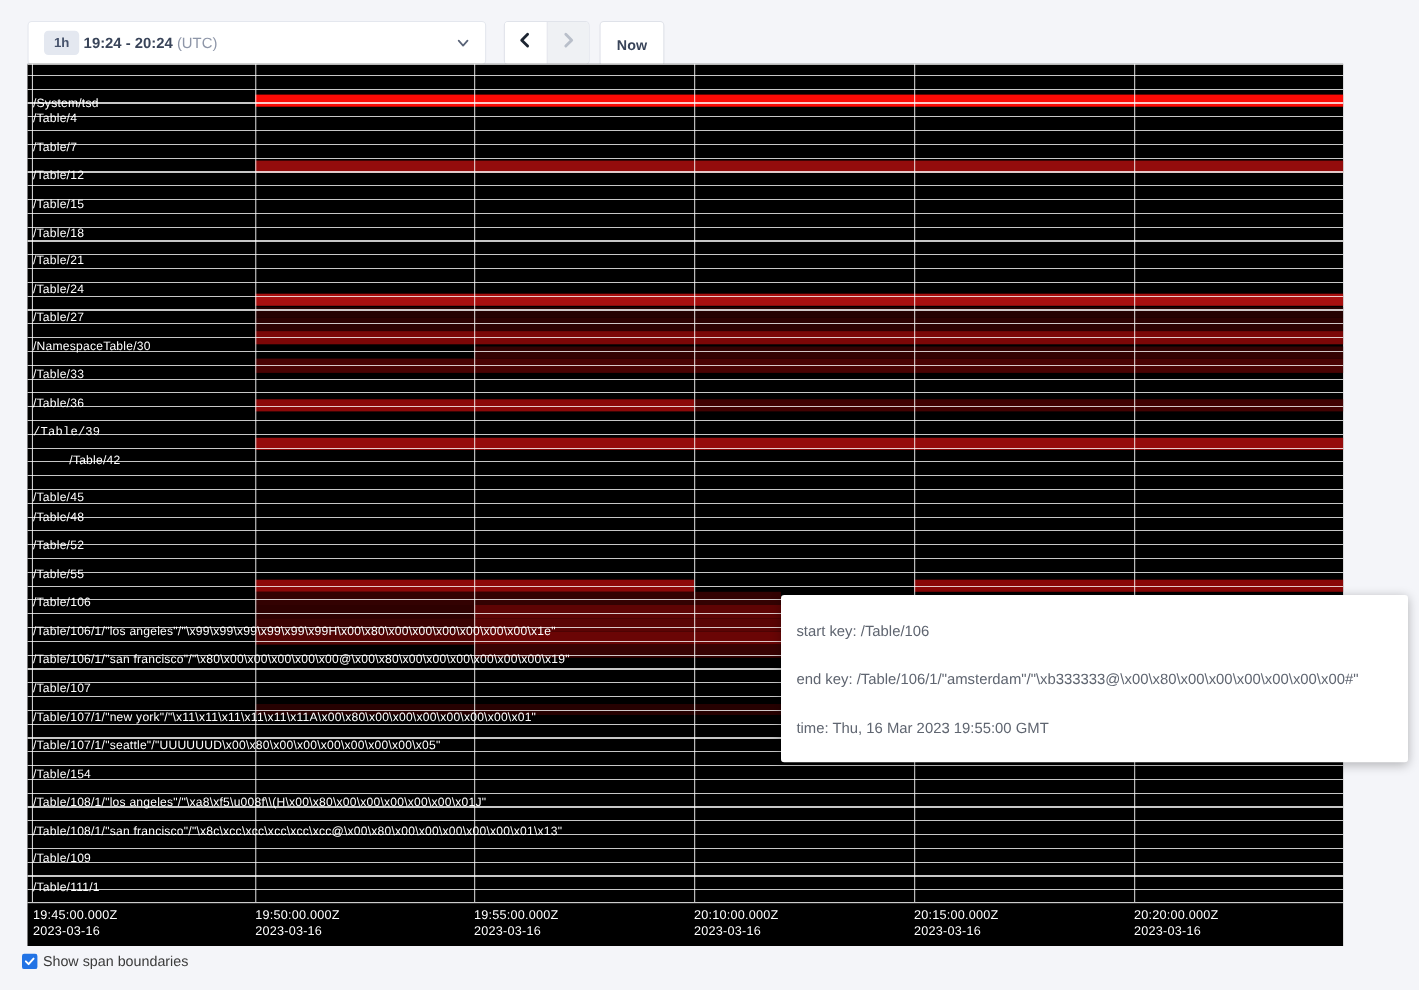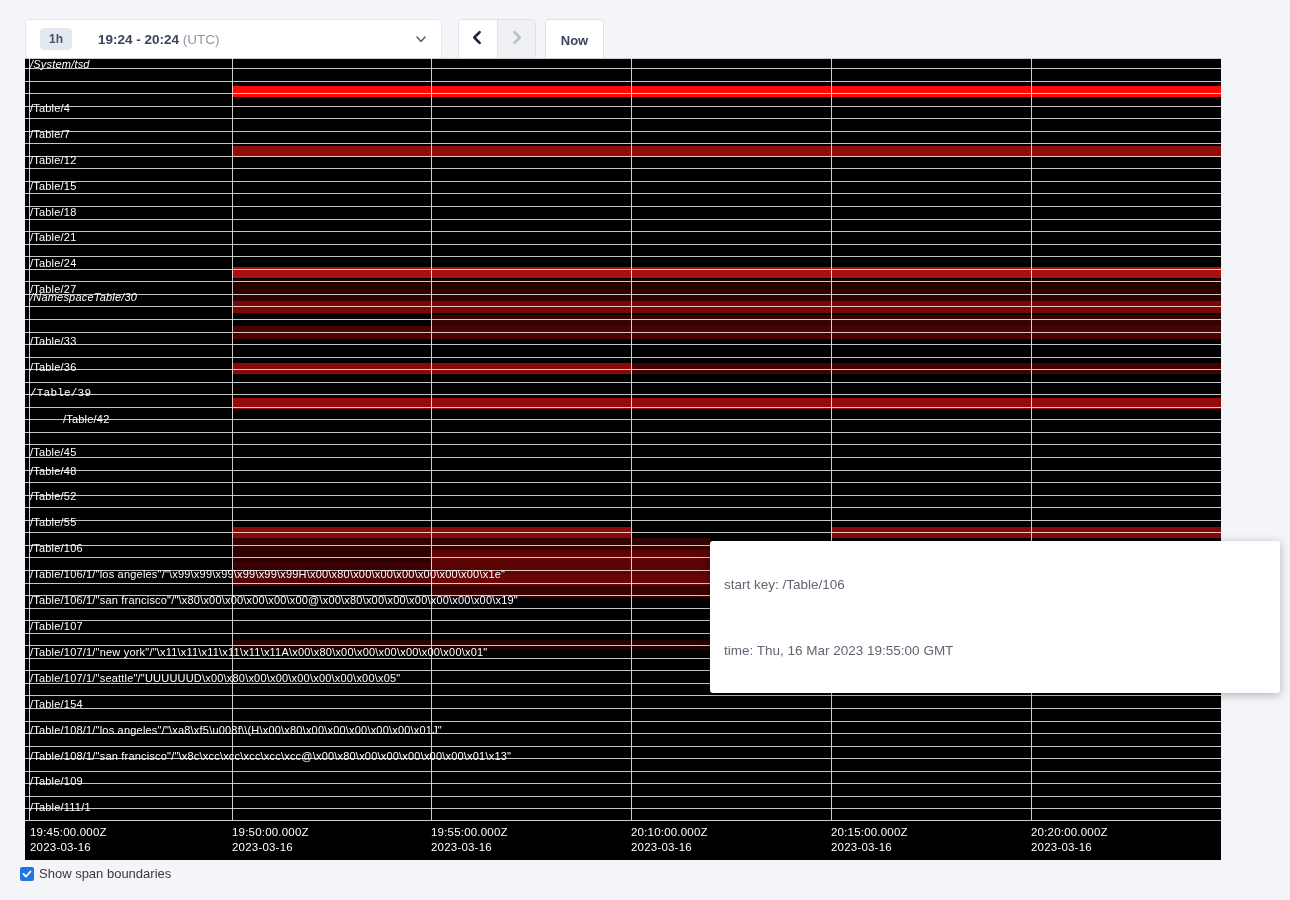--- a/index.html
+++ b/index.html
@@ -5,21 +5,21 @@
   html,body{margin:0;padding:0;}
   body{
     width:1290px;height:900px;position:relative;overflow:hidden;
     background:#f4f5f9;
     font-family:"Liberation Sans",sans-serif;
   }
   
   .time-select{
     position:absolute;left:25px;top:19px;width:417px;height:40px;
     background:#fff;border:1px solid #e4e7ee;border-radius:4px;
-    display:flex;align-items:center;gap:26px;padding:0 14px;box-sizing:border-box;
+    display:flex;align-items:center;gap:4px;padding:0 14px;box-sizing:border-box;
     cursor:pointer;
   }
   .duration-badge{
     background:#e4e8f0;color:#46526b;font-weight:700;font-size:12px;
     padding:5px 9px;border-radius:4px;line-height:1;
   }
   .range-text{font-weight:700;font-size:13.5px;color:#394459;white-space:nowrap;}
   .tz-text{font-weight:400;color:#8e96a8;}
   .select-chevron{margin-left:auto;color:#5a6478;display:flex;}
   .nav-group{
@@ -137,30 +137,30 @@
     <div class="band" style="top: 516px; height: 12px; left: 207px; width: 199px; background: rgb(82, 4, 4);"></div>
     <div class="band" style="top: 516px; height: 12px; left: 406px; width: 279px; background: rgb(106, 5, 5);"></div>
     <div class="band" style="top: 528px; height: 12px; left: 406px; width: 279px; background: rgb(56, 2, 2);"></div>
     <div class="band" style="top: 582px; height: 10px; left: 207px; width: 478px; background: rgb(38, 1, 1);"></div>
     <div class="vline" style="left: 4px;"></div>
     <div class="vline" style="left: 207px;"></div>
     <div class="vline" style="left: 406px;"></div>
     <div class="vline" style="left: 606px;"></div>
     <div class="vline" style="left: 806px;"></div>
     <div class="vline" style="left: 1006px;"></div>
-    <div class="row-label" style="top: 6px; font-style: italic;">/System/tsd</div>
+    <div class="row-label" style="top: 36px;">/System/tsd</div>
     <div class="row-label" style="top: 50px;">/Table/4</div>
     <div class="row-label" style="top: 76px;">/Table/7</div>
     <div class="row-label" style="top: 102px; text-align: right;">/Table/12</div>
     <div class="row-label" style="top: 128px;">/Table/15</div>
     <div class="row-label" style="top: 154px;">/Table/18</div>
     <div class="row-label" style="top: 179px;">/Table/21</div>
     <div class="row-label" style="top: 205px;">/Table/24</div>
     <div class="row-label" style="top: 231px;">/Table/27</div>
-    <div class="row-label" style="top: 239px; font-style: italic;">/NamespaceTable/30</div>
+    <div class="row-label" style="top: 257px;">/NamespaceTable/30</div>
     <div class="row-label" style="top: 283px;">/Table/33</div>
     <div class="row-label" style="top: 309px;">/Table/36</div>
     <div class="row-label" style="top: 335px; font-family: Liberation Mono, monospace;">/Table/39</div>
     <div class="row-label" style="top: 361px; margin-left: 33px;">/Table/42</div>
     <div class="row-label" style="top: 394px;">/Table/45</div>
     <div class="row-label" style="top: 413px;">/Table/48</div>
     <div class="row-label" style="top: 438px;">/Table/52</div>
     <div class="row-label" style="top: 464px;">/Table/55</div>
     <div class="row-label" style="top: 490px;">/Table/106</div>
     <div class="row-label" style="top: 516px;">/Table/106/1/"los angeles"/"\x99\x99\x99\x99\x99\x99H\x00\x80\x00\x00\x00\x00\x00\x00\x1e"</div>
@@ -194,20 +194,21 @@
       <div>2023-03-16</div>
     </div>
     <div class="x-tick" style="left: 1006px;">
       <div>20:20:00.000Z</div>
       <div>2023-03-16</div>
     </div>
   </div>
 
 <div class="kv-tooltip">
   <div>start key: /Table/106</div>
+  <div>end key: /Table/106/1/"amsterdam"/"\xb333333@\x00\x80\x00\x00\x00\x00\x00\x00#"</div>
   <div>time: Thu, 16 Mar 2023 19:55:00 GMT</div>
 </div>
 
 <div class="footer-check">
   <span class="checkbox">
     <svg width="10" height="10" viewBox="0 0 10 10">
         <polyline points="1.5,5 4,7.5 8.5,2.5" fill="none" stroke="#fff" stroke-width="1.8" stroke-linecap="round" stroke-linejoin="round"></polyline>
       </svg>
   </span>
   <span class="footer-label">Show span boundaries</span>

